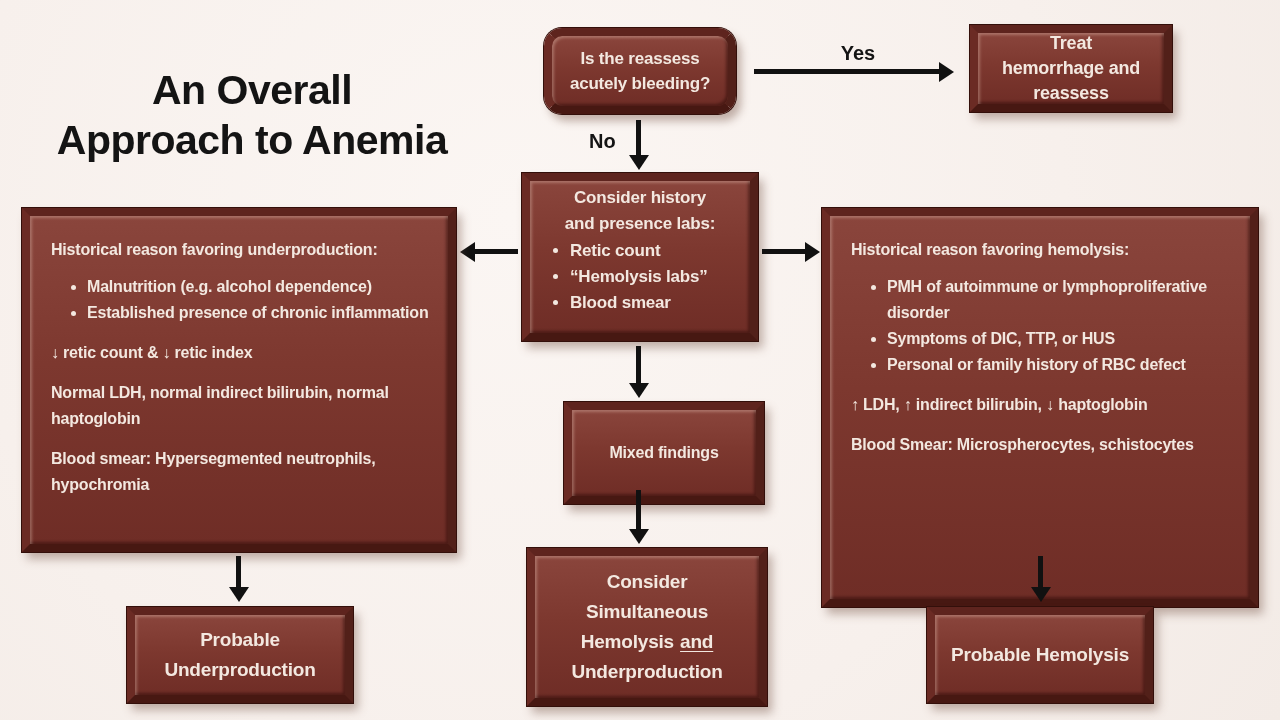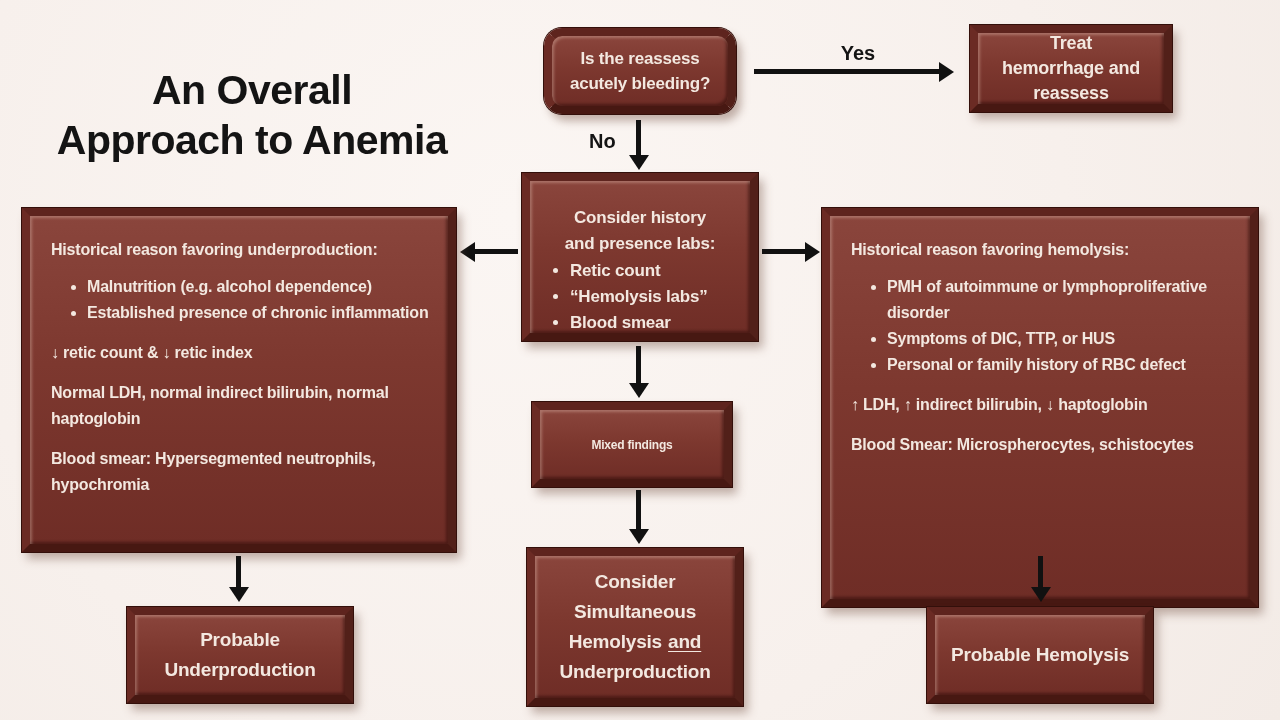--- a/index.html
+++ b/index.html
@@ -24,31 +24,31 @@
       0 0 0 1px #330f0a,
       inset 2px 2px 3px rgba(255,228,212,0.30),
       inset -2px -2px 3px rgba(30,4,0,0.45),
       5px 7px 9px rgba(122,88,76,0.45);
     color:#f3e8e0;font-weight:bold;letter-spacing:-0.2px;
   }
   .rounded{border-radius:18px;}
   .vcenter{display:flex;flex-direction:column;align-items:center;justify-content:center;text-align:center;}
   .question{left:544px;top:28px;width:192px;height:86px;font-size:17px;line-height:25px;padding:0 14px;}
   .treat{left:970px;top:25px;width:202px;height:87px;font-size:18px;line-height:25px;padding:0 20px;}
-  .centerbox{left:522px;top:173px;width:236px;height:168px;font-size:17px;line-height:26px;padding:24px 6px 0 6px;box-sizing:border-box;}
+  .centerbox{left:522px;top:173px;width:236px;height:168px;font-size:17px;line-height:26px;padding:4px 6px 0 6px;box-sizing:border-box;}
   .centerbox .chead{text-align:center;}
   .centerbox ul{margin:1px 0 0 0;padding:0 0 0 34px;list-style:disc;text-align:left;}
   .bigbox{font-size:16px;line-height:26px;padding:21px 12px 0 21px;}
   .leftbig{left:22px;top:208px;width:434px;height:344px;}
   .rightbig{left:822px;top:208px;width:436px;height:399px;}
   .bigbox .bhead{margin:0 0 11px 0;}
   .bigbox ul{margin:0;padding:0 0 0 36px;list-style:disc;}
   .bigbox .para{margin-top:14px;}
-  .mixed{left:532px;top:402px;width:200px;height:85px;font-size:12px;}
-  .simbox{left:527px;top:548px;width:216px;height:158px;font-size:19px;line-height:30px;}
+  .mixed{left:564px;top:402px;width:200px;height:102px;font-size:16px;}
+  .simbox{left:527px;top:548px;width:240px;height:158px;font-size:19px;line-height:30px;}
   .underline{text-decoration:underline;text-underline-offset:3px;margin-left:0.32em;}
   .prob{width:226px;height:96px;font-size:19px;line-height:30px;}
   .probunder{left:127px;top:607px;}
   .probhemo{left:927px;top:607px;}
   
   .edge-label{position:absolute;color:#141414;font-weight:bold;font-size:20px;}
   .lbl-yes{left:828px;top:42px;width:60px;text-align:center;}
   .lbl-no{left:589px;top:130px;}
   .harrow{position:absolute;height:20px;}
   .harrow .shaft{position:absolute;top:7px;height:5px;background:#111;}

